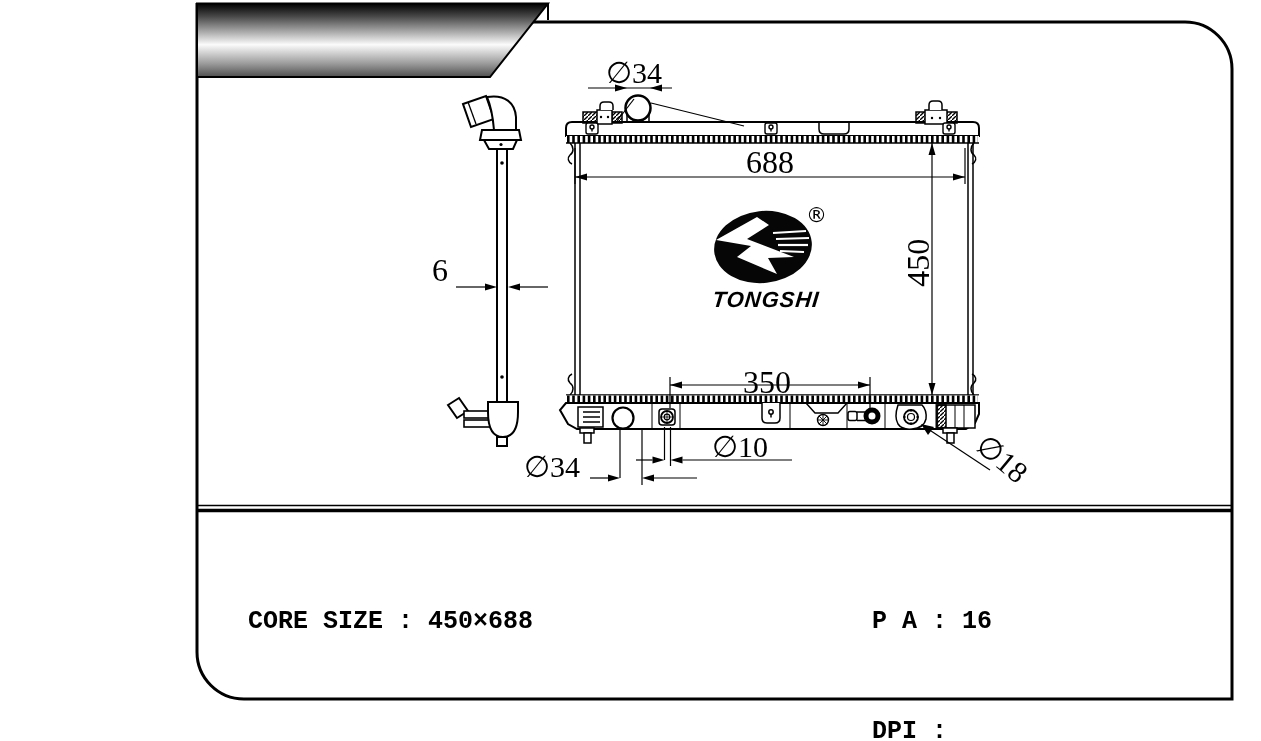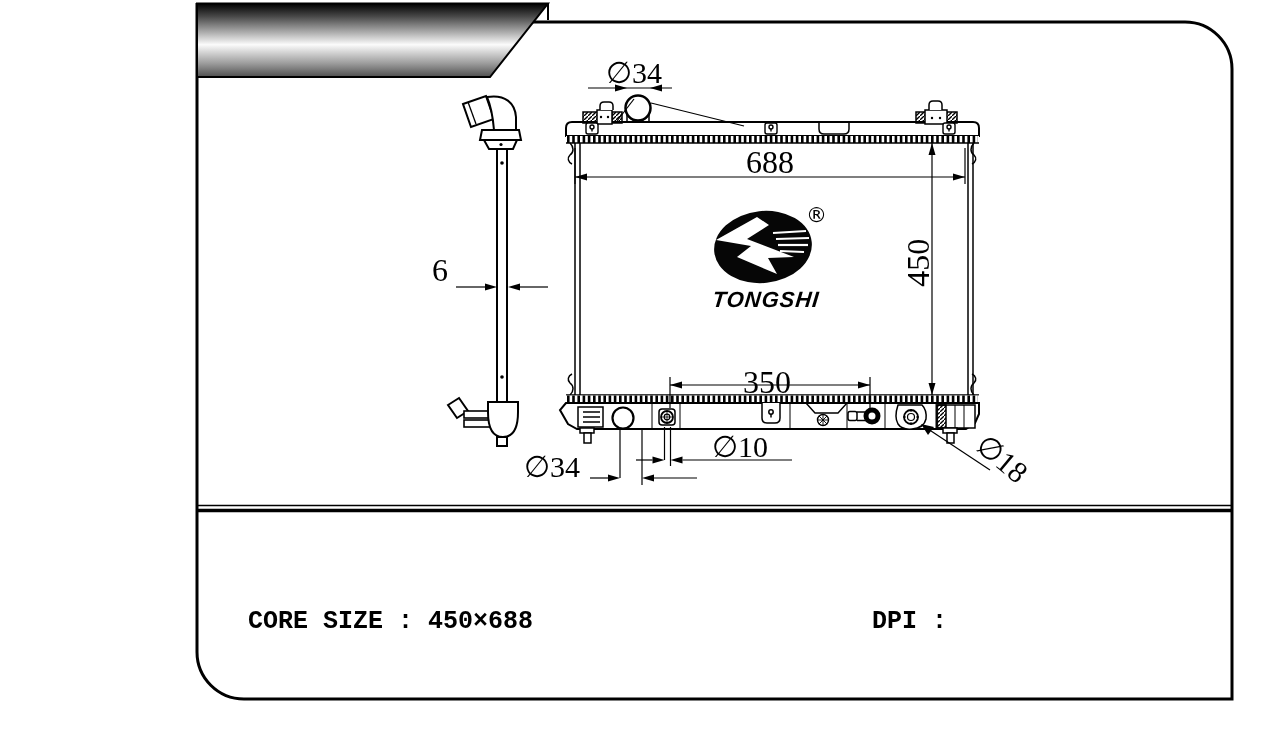--- a/index.html
+++ b/index.html
@@ -289,18 +289,19 @@
 
   <div class="reg-mark" style="left:806px;top:203px;">®</div>
   <div class="logo-word">TONGSHI</div>
 
   <div class="spec-col spec-left">
     <div>CORE SIZE : 450×688</div>
     
     
   </div>
   <div class="spec-col spec-right">
+    <div>P A : 16</div>
     <div>DPI :</div>
     
     
   </div>
 
 </div>
 
 </body></html>

